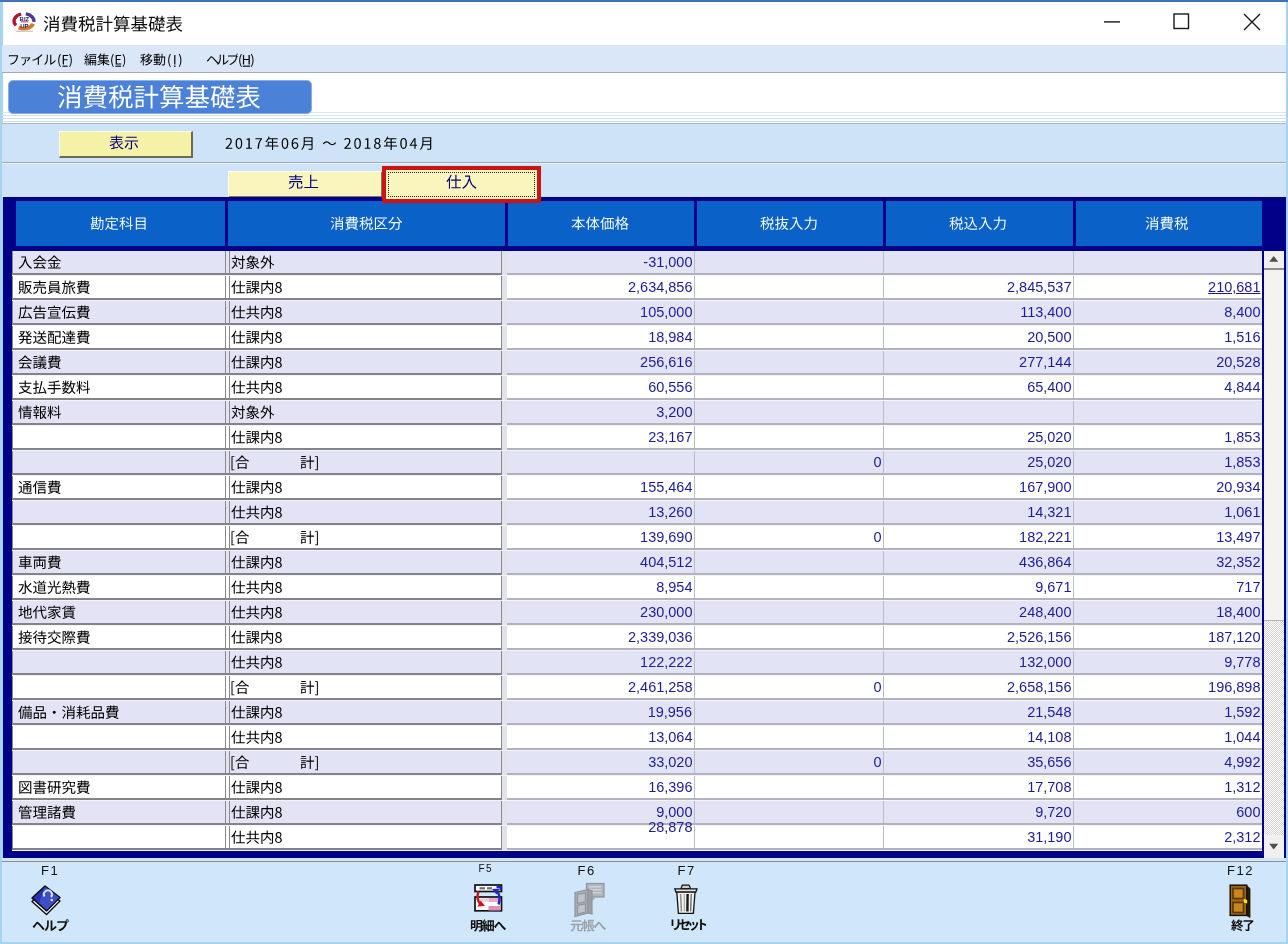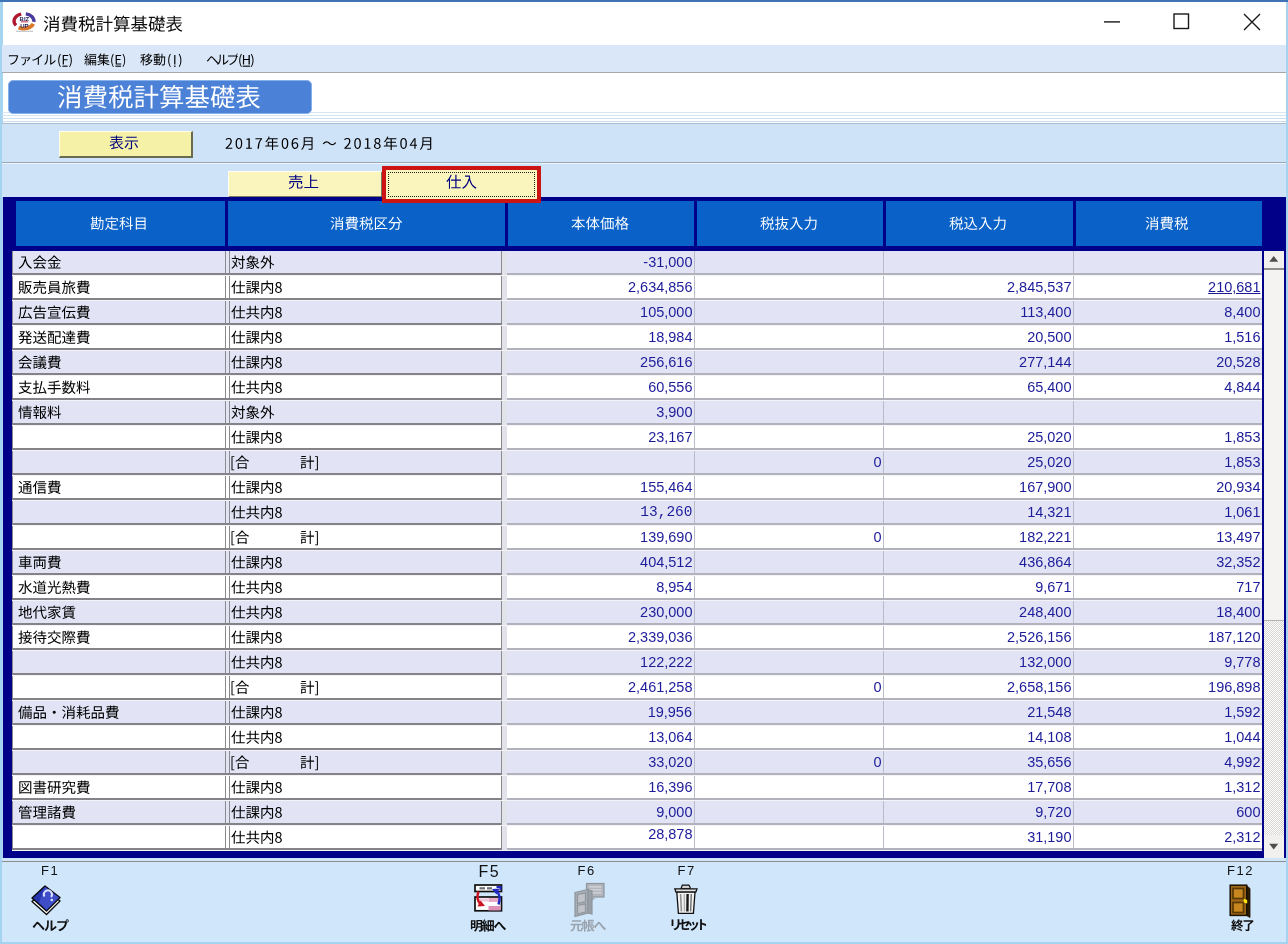--- a/index.html
+++ b/index.html
@@ -286,21 +286,21 @@
 <div class="abs" style="left:1073px;top:401px;width:1px;height:22px;background:#b8bcc8"></div>
 <div class="abs" style="left:12px;top:423px;width:490px;height:2px;background:#848488"></div>
 <div class="abs" style="left:507px;top:423px;width:755px;height:2px;background:#b2b2bc"></div>
 <div class="abs" style="left:12px;top:425px;width:1250px;height:1px;background:#f4f4f8"></div>
 <svg style="position:absolute;left:17.0px;top:404.7px;" width="45.5" height="16.4" viewBox="-1 -12.76 45.50 16.38">
     <use href="#g28" fill="#000000"></use>
   </svg>
 <svg style="position:absolute;left:230.0px;top:404.7px;" width="45.5" height="16.4" viewBox="-1 -12.76 45.50 16.38">
     <use href="#g20" fill="#000000"></use>
   </svg>
-<div class="num" style="left:572.5px;top:401px;width:120px;">3,900</div>
+<div class="num" style="left:572.5px;top:401px;width:120px;">3,200</div>
 <div class="abs" style="left:12px;top:426px;width:1250px;height:22px;background:#ffffff"></div>
 <div class="abs" style="left:12px;top:426px;width:1px;height:22px;background:#8a8a8a"></div>
 <div class="abs" style="left:225px;top:426px;width:1px;height:22px;background:#8a8a8a"></div>
 <div class="abs" style="left:229px;top:426px;width:1px;height:22px;background:#8a8a8a"></div>
 <div class="abs" style="left:501px;top:426px;width:1px;height:22px;background:#8a8a8a"></div>
 <div class="abs" style="left:502px;top:426px;width:5px;height:25px;background:#e2e2ea"></div>
 <div class="abs" style="left:694px;top:426px;width:1px;height:22px;background:#b8bcc8"></div>
 <div class="abs" style="left:883px;top:426px;width:1px;height:22px;background:#b8bcc8"></div>
 <div class="abs" style="left:1073px;top:426px;width:1px;height:22px;background:#b8bcc8"></div>
 <div class="abs" style="left:12px;top:448px;width:490px;height:2px;background:#848488"></div>
@@ -363,21 +363,21 @@
 <div class="abs" style="left:502px;top:501px;width:5px;height:25px;background:#e2e2ea"></div>
 <div class="abs" style="left:694px;top:501px;width:1px;height:22px;background:#b8bcc8"></div>
 <div class="abs" style="left:883px;top:501px;width:1px;height:22px;background:#b8bcc8"></div>
 <div class="abs" style="left:1073px;top:501px;width:1px;height:22px;background:#b8bcc8"></div>
 <div class="abs" style="left:12px;top:523px;width:490px;height:2px;background:#848488"></div>
 <div class="abs" style="left:507px;top:523px;width:755px;height:2px;background:#b2b2bc"></div>
 <div class="abs" style="left:12px;top:525px;width:1250px;height:1px;background:#f4f4f8"></div>
 <svg style="position:absolute;left:230.0px;top:504.7px;" width="53.5" height="16.4" viewBox="-1 -12.76 53.55 16.38">
     <use href="#g24" fill="#000000"></use>
   </svg>
-<div class="num" style="left:572.5px;top:501px;width:120px;font-family:Liberation Mono, monospace;">13,260</div>
+<div class="num" style="left:572.5px;top:501px;width:120px;">13,260</div>
 <div class="num" style="left:951.5px;top:501px;width:120px;">14,321</div>
 <div class="num" style="left:1140.5px;top:501px;width:120px;">1,061</div>
 <div class="abs" style="left:12px;top:526px;width:1250px;height:22px;background:#ffffff"></div>
 <div class="abs" style="left:12px;top:526px;width:1px;height:22px;background:#8a8a8a"></div>
 <div class="abs" style="left:225px;top:526px;width:1px;height:22px;background:#8a8a8a"></div>
 <div class="abs" style="left:229px;top:526px;width:1px;height:22px;background:#8a8a8a"></div>
 <div class="abs" style="left:501px;top:526px;width:1px;height:22px;background:#8a8a8a"></div>
 <div class="abs" style="left:502px;top:526px;width:5px;height:25px;background:#e2e2ea"></div>
 <div class="abs" style="left:694px;top:526px;width:1px;height:22px;background:#b8bcc8"></div>
 <div class="abs" style="left:883px;top:526px;width:1px;height:22px;background:#b8bcc8"></div>
@@ -630,39 +630,39 @@
 <div class="abs" style="left:502px;top:826px;width:5px;height:25px;background:#e2e2ea"></div>
 <div class="abs" style="left:694px;top:826px;width:1px;height:22px;background:#b8bcc8"></div>
 <div class="abs" style="left:883px;top:826px;width:1px;height:22px;background:#b8bcc8"></div>
 <div class="abs" style="left:1073px;top:826px;width:1px;height:22px;background:#b8bcc8"></div>
 <div class="abs" style="left:12px;top:848px;width:490px;height:2px;background:#848488"></div>
 <div class="abs" style="left:507px;top:848px;width:755px;height:2px;background:#b2b2bc"></div>
 <div class="abs" style="left:12px;top:850px;width:1250px;height:1px;background:#f4f4f8"></div>
 <svg style="position:absolute;left:230.0px;top:829.7px;" width="53.5" height="16.4" viewBox="-1 -12.76 53.55 16.38">
     <use href="#g24" fill="#000000"></use>
   </svg>
-<div class="num" style="left:572.5px;top:816px;width:120px;margin-top:7px;">28,878</div>
+<div class="num" style="left:572.5px;top:816px;width:120px;">28,878</div>
 <div class="num" style="left:951.5px;top:826px;width:120px;">31,190</div>
 <div class="num" style="left:1140.5px;top:826px;width:120px;">2,312</div>
 <div class="abs" style="left:1264px;top:251px;width:20px;height:607px;background:#f2f1ef"></div>
 <div class="abs" style="left:1264px;top:251px;width:20px;height:17px;background:#f1f0ee"><svg width="20" height="17" viewBox="0 0 20 17">
       <path d="M9.7 5 L14.2 10.8 L5.2 10.8 Z" fill="#4e4e4e"></path>
     </svg></div>
 <div class="abs" style="left:1264px;top:268px;width:20px;height:2px;background:#8e8e8e"></div>
 <div class="abs" style="left:1264px;top:270px;width:20px;height:350px;background:#f4f3f1"></div>
 <div class="abs" style="left:1264px;top:620px;width:20px;height:1px;background:#b4b4b4"></div>
 <div class="abs" style="left:1264px;top:621px;width:20px;height:214px;background:repeating-conic-gradient(#ffffff 0% 25%, #d6d4d0 0% 50%);background-size:2px 2px"></div>
 <div class="abs" style="left:1264px;top:835px;width:20px;height:23px;background:#f1f0ee"><svg width="20" height="23" viewBox="0 0 20 23">
       <path d="M9.7 14.5 L14.2 8.7 L5.2 8.7 Z" fill="#4e4e4e"></path>
     </svg></div>
 <div class="abs" style="left:2px;top:858px;width:1284px;height:3px;background:#cfe6fb"></div>
 <div class="abs" style="left:2px;top:861px;width:1284px;height:1px;background:#8e8e8e"></div>
 <div class="abs" style="left:2px;top:862px;width:1284px;height:80px;background:#cfe6fb"></div>
 <div style="position:absolute;font-size:13px;color:#111;letter-spacing:1.5px;left:41px;top:863px">F1</div>
-<div style="position:absolute;font-size:16px;color:#111;letter-spacing:1.5px;left:478.5px;top:863px">F5</div>
+<div style="position:absolute;font-size:10px;color:#111;letter-spacing:1.5px;left:478.5px;top:863px">F5</div>
 <div style="position:absolute;font-size:13px;color:#111;letter-spacing:1.5px;left:577.5px;top:863px">F6</div>
 <div style="position:absolute;font-size:13px;color:#111;letter-spacing:1.5px;left:677.5px;top:863px">F7</div>
 <div style="position:absolute;font-size:13px;color:#111;letter-spacing:1.5px;left:1227px;top:863px">F12</div>
 <svg class="abs" style="left:30px;top:883px" width="34" height="33" viewBox="0 0 34 33">
 <polygon points="15,6.5 30,18 16.5,31.5 2,18.5" fill="#ffffff" stroke="#0a0a0a" stroke-width="1.4" stroke-linejoin="round"></polygon>
 <polygon points="15,3 30,14.5 16.5,28 2,15" fill="#2634b0" stroke="#0a0a0a" stroke-width="1.4" stroke-linejoin="round"></polygon>
 <polygon points="15,3.8 29,14.6 16.6,27 9,19.5" fill="#3e4ec8"></polygon>
 <path d="M14.5 13.5 a4 4 -25 1 1 6.5 0.5" fill="none" stroke="#dce0ff" stroke-width="2"></path>
 <circle cx="21.8" cy="17" r="1.3" fill="#dce0ff"></circle>
 </svg>

